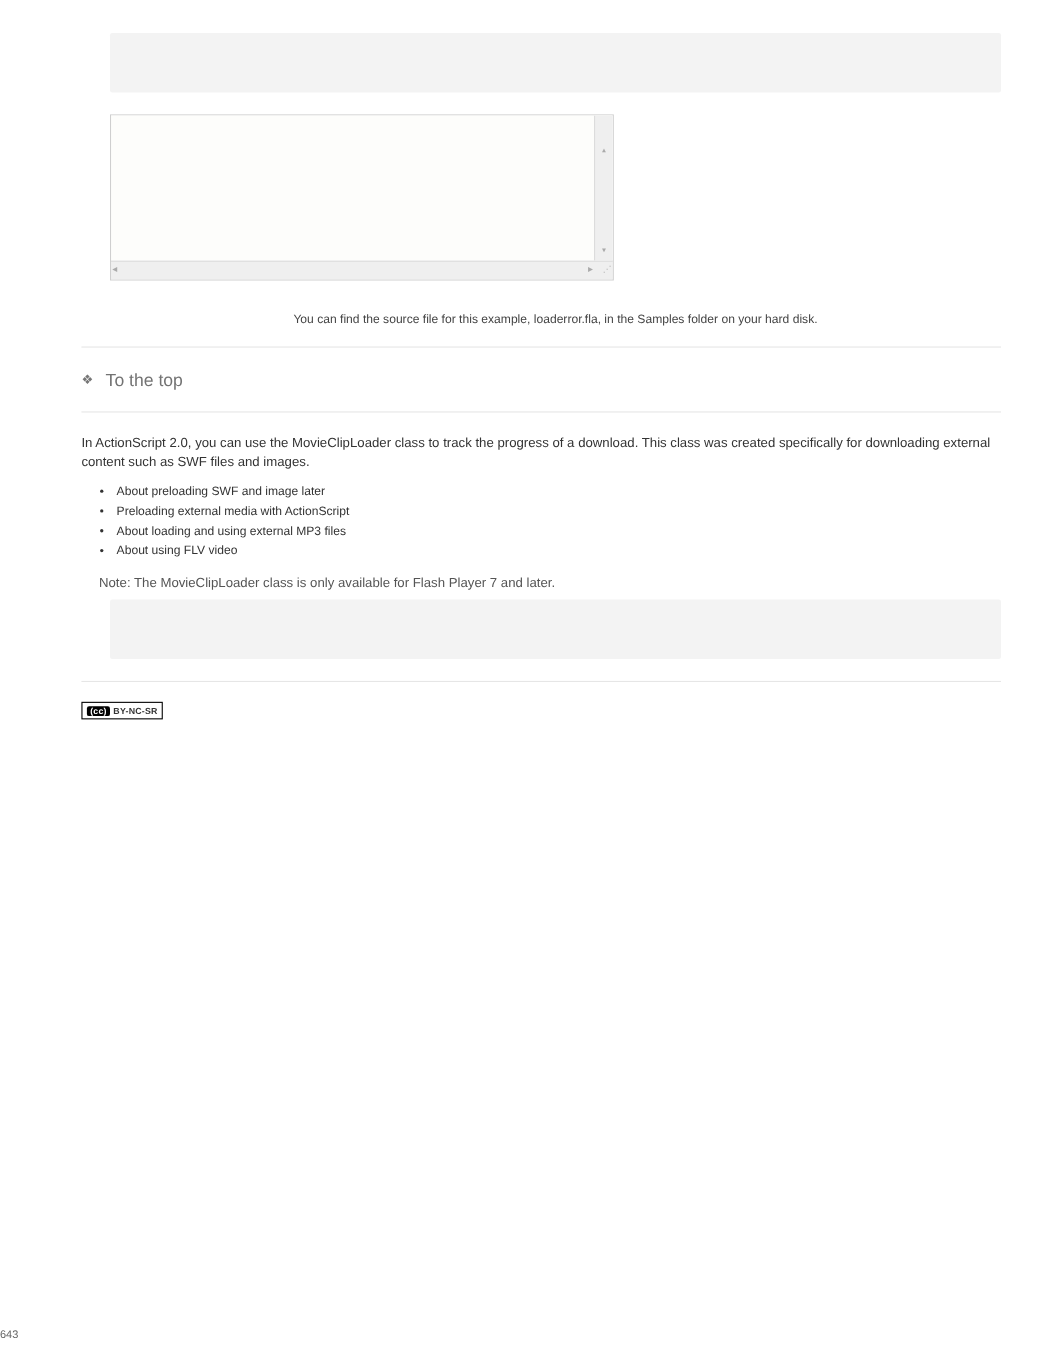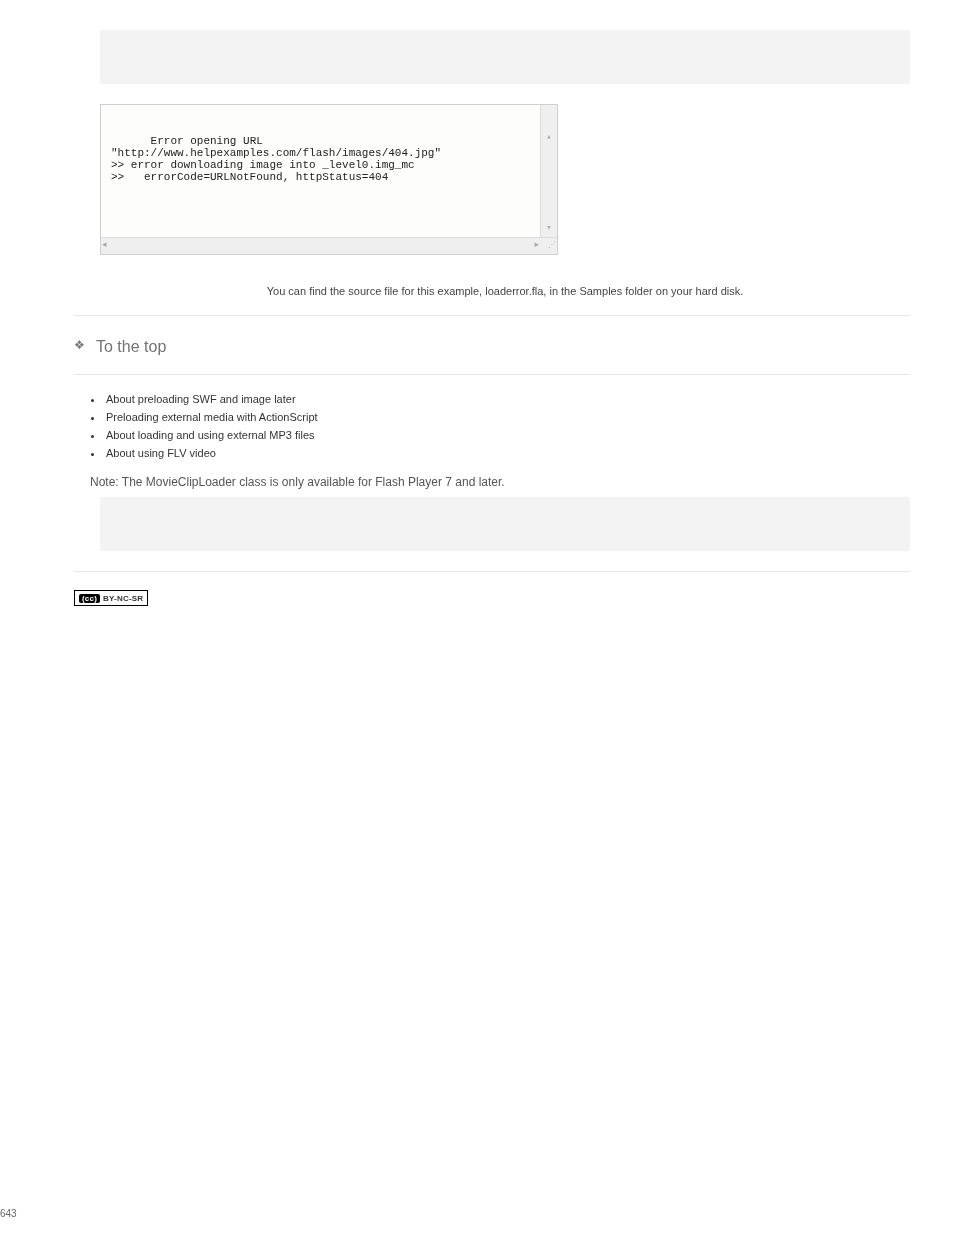--- a/index.html
+++ b/index.html
@@ -196,43 +196,40 @@
 
   <div class="codeblock"></div>
 
   <div class="output-panel">
     <div class="output-body">
       <div class="output-scroll-v">
         <div class="arrow">▴</div>
         <div style="flex:1"></div>
         <div class="arrow" style="position:absolute;bottom:1px;left:0;right:0;">▾</div>
       </div>
-      <span>Error opening URL
-"http://www.helpexamples.com/flash/images/404.jpg"
-&gt;&gt; error downloading image into _level0.img_mc
-&gt;&gt;   errorCode=URLNotFound, httpStatus=404</span>
     </div>
     <div class="output-scroll-h">
       <span class="arrow-l">◂</span>
       <span class="arrow-r">▸</span>
       <span class="grip">⋰</span>
     </div>
   </div>
 
   <div class="caption">You can find the source file for this example, loaderror.fla, in the Samples folder on your hard disk.</div>
 
   <hr class="sep">
 
   <div class="topic-row">
     <span class="topic-icon">❖</span>
     <span class="topic-text">To the top</span>
   </div>
 
   <hr class="sep">
 
+  <div class="section-para">In ActionScript 2.0, you can use the MovieClipLoader class to track the progress of a download. This class was created specifically for downloading external content such as SWF files and images.</div>
 
   <ul class="dotlist">
     <li>About preloading SWF and image later</li>
     <li>Preloading external media with ActionScript</li>
     <li>About loading and using external MP3 files</li>
     <li>About using FLV video</li>
   </ul>
 
   <div class="note">Note: The MovieClipLoader class is only available for Flash Player 7 and later.</div>
 

